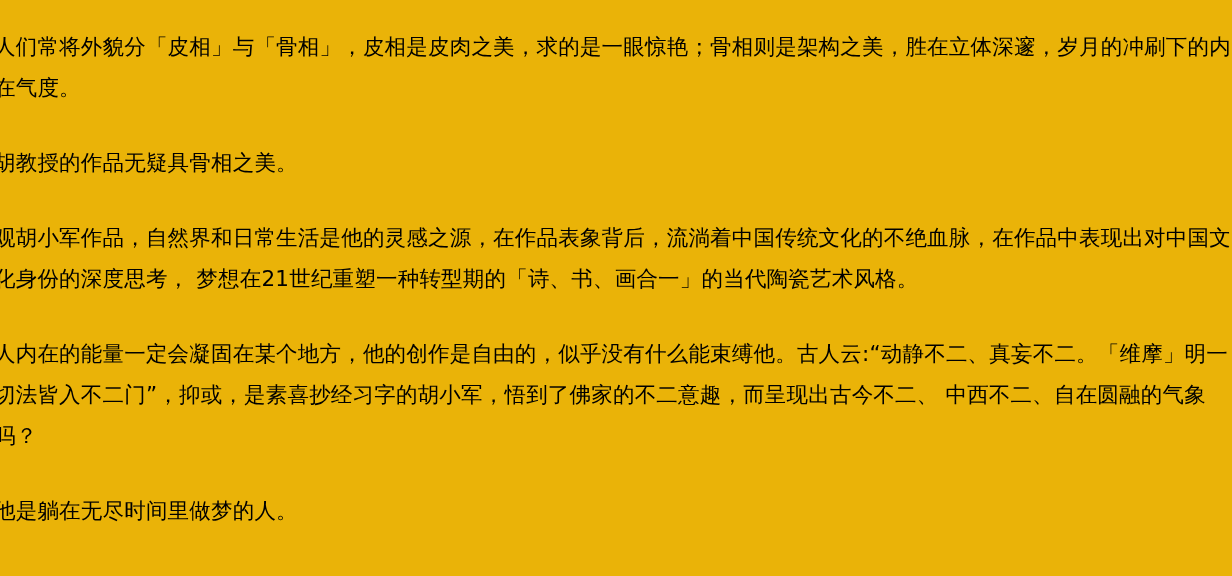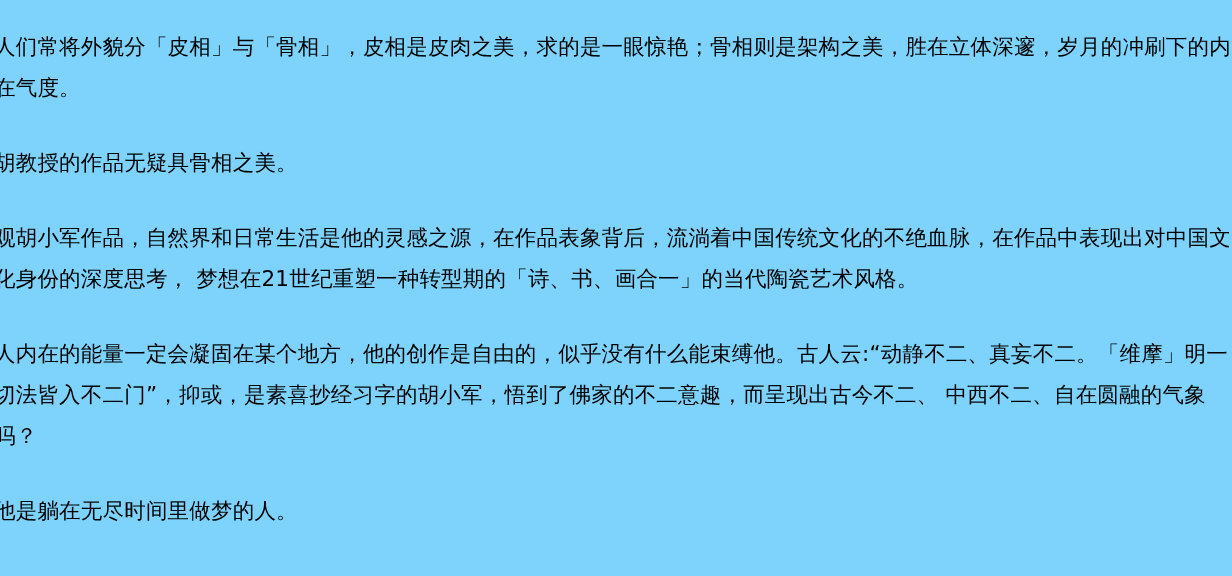--- a/index.html
+++ b/index.html
@@ -10,21 +10,21 @@
   body {
     width: 1232px;
     height: 576px;
     overflow: hidden;
     font-family: "DejaVu Sans", "Liberation Sans", sans-serif;
   }
   .page {
     position: relative;
     width: 1232px;
     height: 576px;
-    background: #7dd3fc;
+    background: #eab308;
     box-sizing: border-box;
     padding: 0;
   }
   .article {
     position: absolute;
     left: -6px;
     top: 26px;
     width: 1238px;
   }
   .para {

